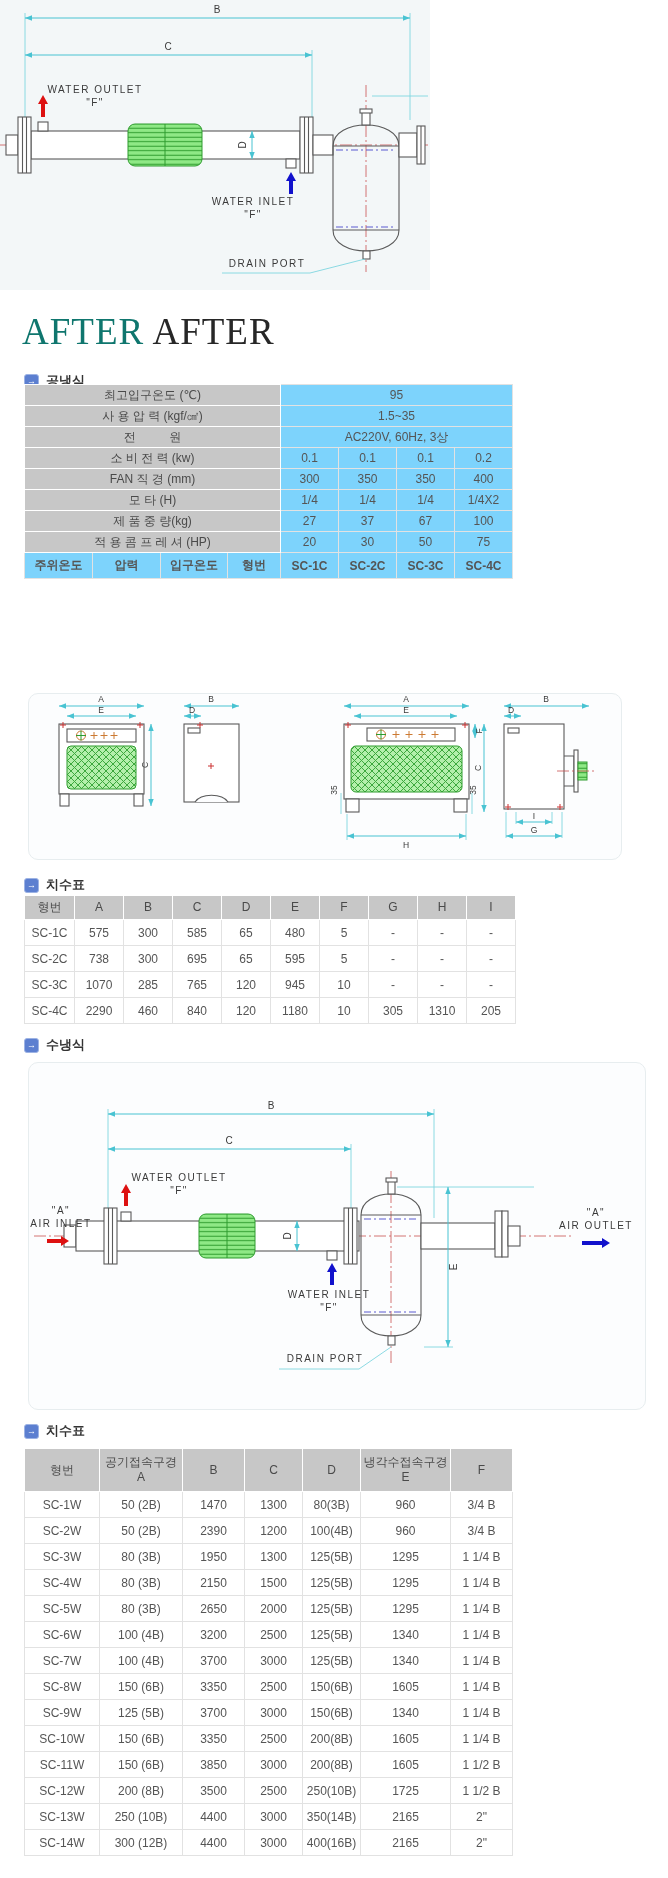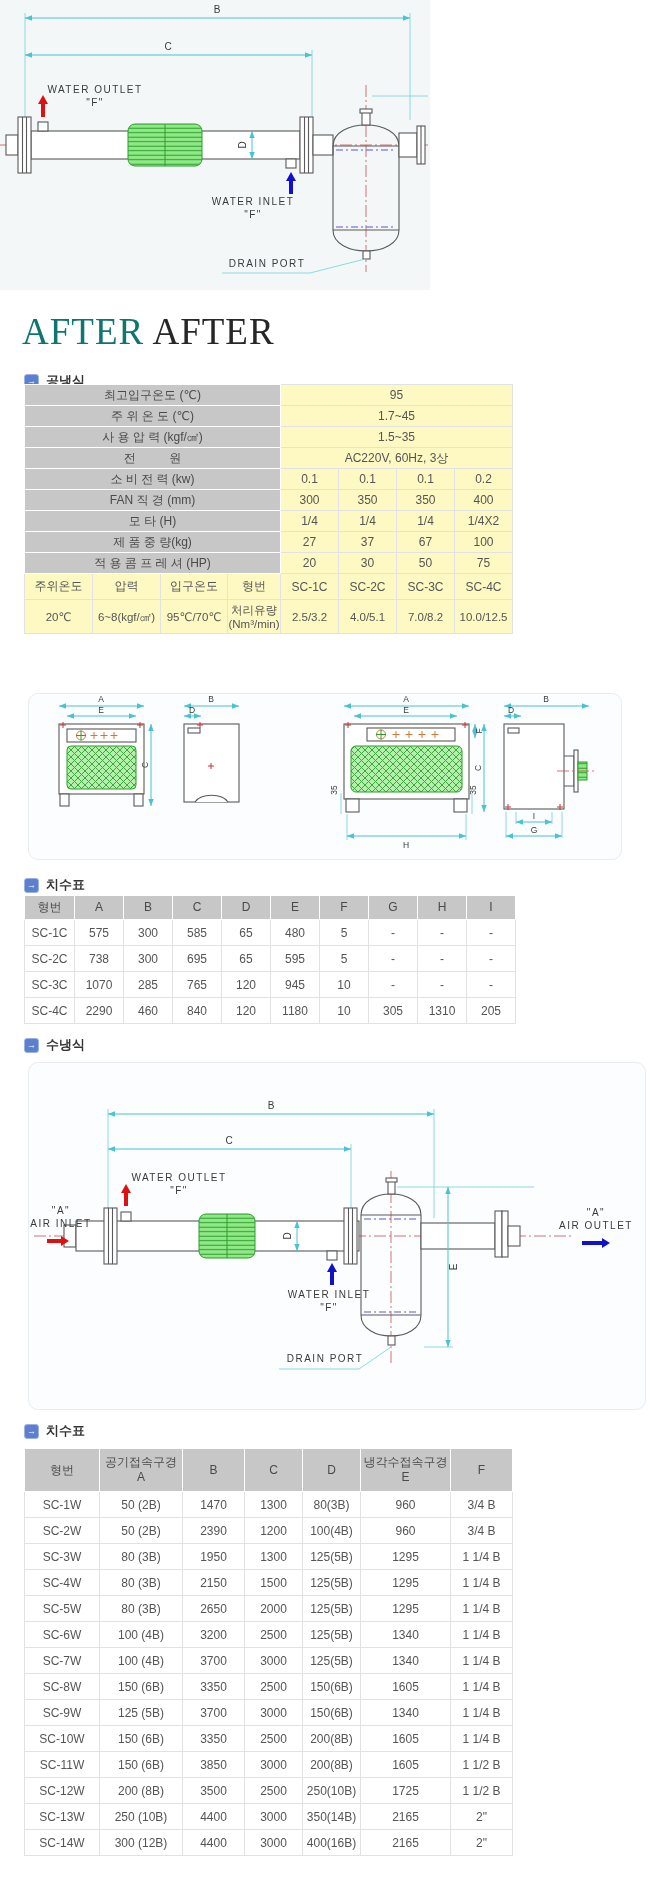--- a/index.html
+++ b/index.html
@@ -15,23 +15,23 @@
   .title .accent{color:#0f766e;}
   
   .sec{position:absolute;display:flex;align-items:center;gap:7px;font-weight:bold;
        font-size:13px;color:#333;}
   .sec-ic{width:13px;height:13px;background:#5c7fd0;border:1px solid #9db3e4;border-radius:3px;
           color:#fff;font-size:9px;line-height:13px;text-align:center;display:inline-block;
           font-weight:normal;}
   
   table{border-collapse:collapse;table-layout:fixed;font-size:12px;color:#555;}
   .spec{width:489px;border:1px solid #d2d2d2;}
-  .spec td{border:1px solid #e2e2e2;text-align:center;height:20px;padding:0;background:#fef9c3;}
+  .spec td{border:1px solid #e2e2e2;text-align:center;height:20px;padding:0;background:#7dd3fc;}
   .spec td.lbl{background:#c7c7c7;border:1px solid #fff;color:#4a4a4a;white-space:pre;}
-  .spec tr.mid td{height:25px;}
+  .spec tr.mid td{height:25px;font-weight:bold;}
   .spec tr.bot td{height:33px;line-height:14px;font-size:11.5px;}
   .dim{border:1px solid #d2d2d2;}
   .dim th{background:#c7c7c7;border:1px solid #fff;font-weight:normal;color:#4a4a4a;
           white-space:pre-line;line-height:15px;}
   .dim td{border:1px solid #e2e2e2;background:#fff;text-align:center;height:25px;padding:0;}
   .dim-c{width:491px;} .dim-c th{height:21px;}
   .dim-w{width:488px;} .dim-w th{height:40px;}
   
   .ol{stroke:#5a5a5a;stroke-width:1.1;fill:#fff;}
   .oln{stroke:#5a5a5a;stroke-width:1.1;fill:none;}
@@ -164,24 +164,20 @@
         <col style="width:58px">
         <col style="width:58px">
         <col style="width:58px">
       </colgroup>
     <tbody>
     <tr>
       <td class="lbl" colspan="4">최고입구온도 (℃)</td>
       <td colspan="4">95</td>
         </tr>
     <tr>
-      <td class="lbl" colspan="4">주 위 온 도 (℃)</td>
-      <td colspan="4">1.7~45</td>
-        </tr>
-    <tr>
       <td class="lbl" colspan="4">사 용 압 력 (kgf/㎠)</td>
       <td colspan="4">1.5~35</td>
         </tr>
     <tr>
       <td class="lbl" colspan="4">전          원</td>
       <td colspan="4">AC220V, 60Hz, 3상</td>
         </tr>
     <tr>
       <td class="lbl" colspan="4">소 비 전 력 (kw)</td>
       <td>0.1</td>
@@ -219,33 +215,20 @@
         </tr>
     <tr class="mid">
       <td>주위온도</td>
       <td>압력</td>
       <td>입구온도</td>
       <td>형번</td>
       <td>SC-1C</td>
       <td>SC-2C</td>
       <td>SC-3C</td>
       <td>SC-4C</td>
-        </tr>
-    <tr class="bot">
-      <td>20℃</td>
-      <td>6~8(kgf/㎠)</td>
-      <td>95℃/70℃</td>
-      <td>
-            <div>처리유량</div>
-            <div>(Nm³/min)</div>
-          </td>
-      <td>2.5/3.2</td>
-      <td>4.0/5.1</td>
-      <td>7.0/8.2</td>
-      <td>10.0/12.5</td>
         </tr>
     </tbody>
   </table>
 
   <div class="abs panel" style="left:28px;top:693px;width:592px;height:165px">
     <svg width="592" height="165" viewBox="0 0 592 165">
 
       <g>
         <path class="dim-l" d="M30,12 H115" marker-start="url(#ar)" marker-end="url(#ar)"></path>
         <text class="dts" x="72" y="8">A</text>

